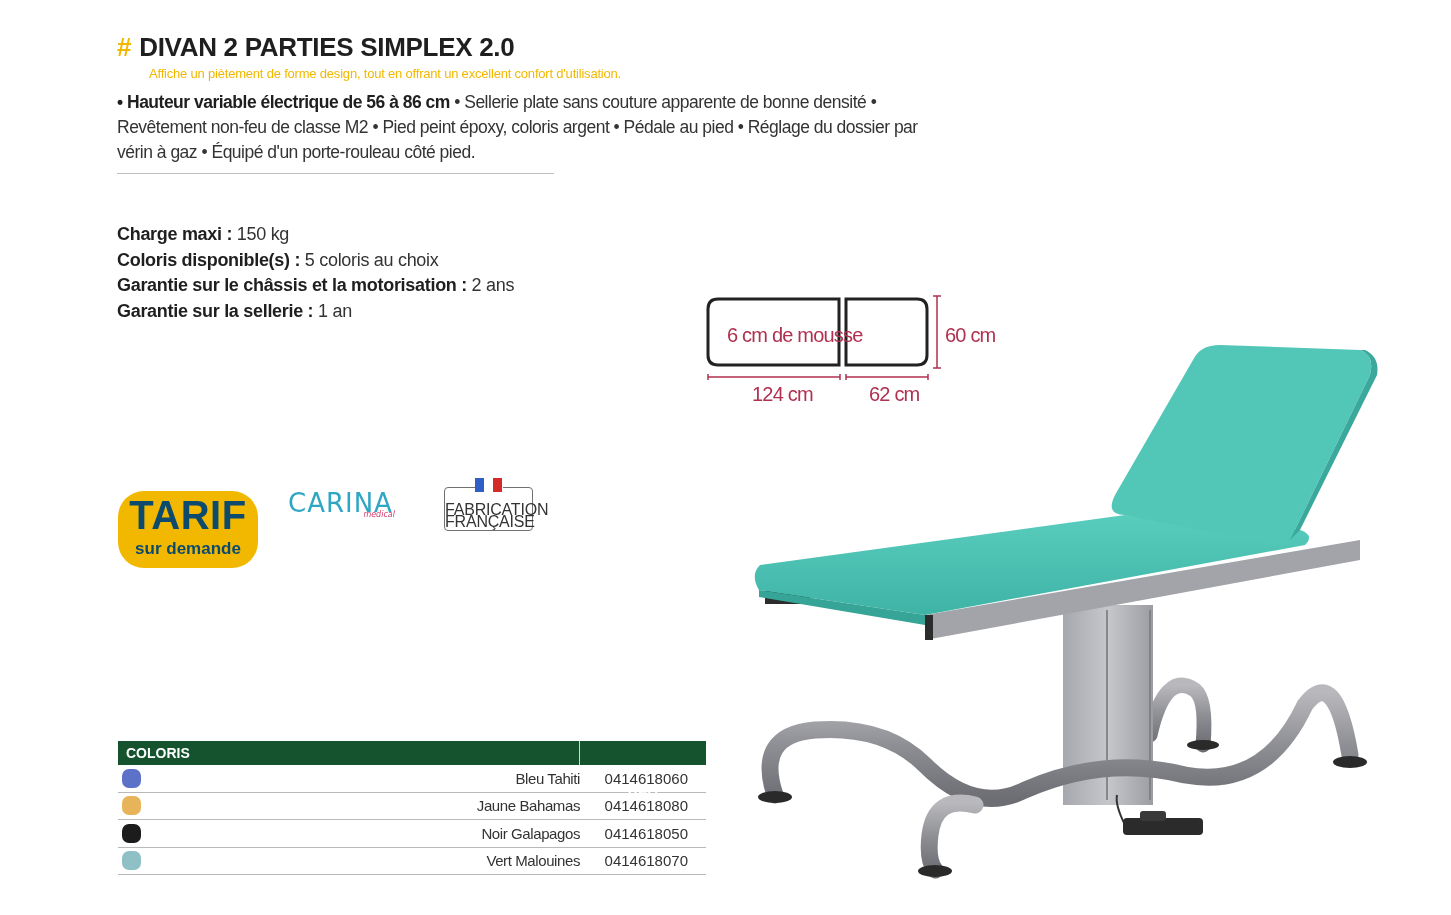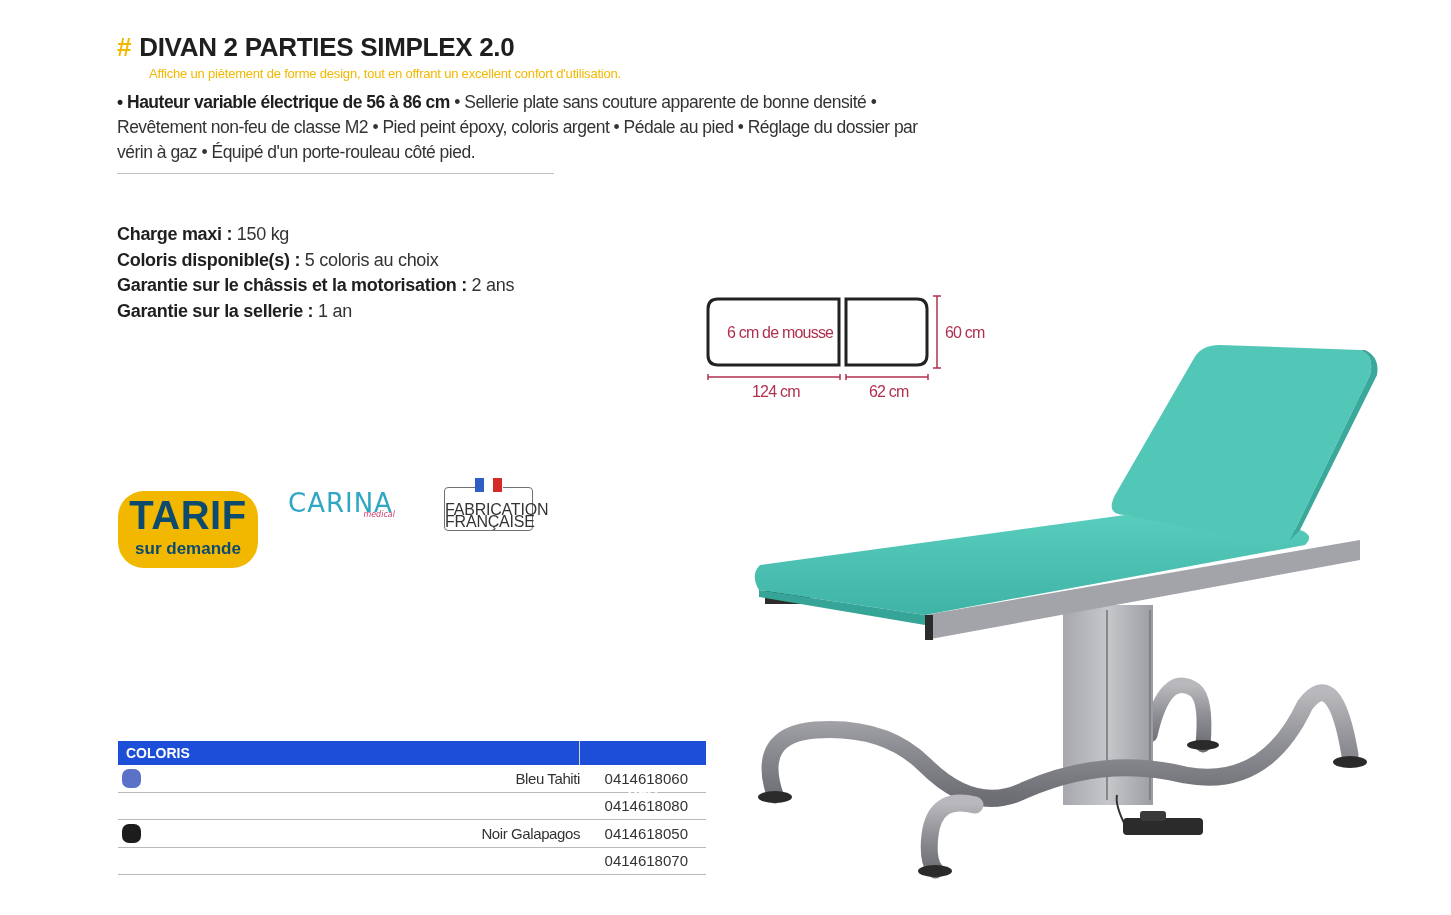--- a/index.html
+++ b/index.html
@@ -28,24 +28,24 @@
 
     .fab { position: absolute; left: 444px; top: 487px; width: 89px; height: 44px; border: 1.5px solid #707070; border-radius: 4px; background: #fff; text-align: center; }
     .fab .flag { position: absolute; left: 30px; top: -10px; width: 28px; height: 14px; display: flex; background: #fff; }
     .fab .flag span { display: block; width: 9px; height: 14px; }
     .fab .flag .b { background: #2f5fc4; }
     .fab .flag .w { background: #fff; }
     .fab .flag .r { background: #d42a2a; }
     .fab .txt { font-size: 16px; line-height: 12px; color: #333; margin-top: 16px; letter-spacing: -0.2px; }
 
     .diagram { position: absolute; left: 700px; top: 290px; width: 300px; height: 120px; }
-    .dim-label { position: absolute; font-size: 16px; color: #b0304f; letter-spacing: -0.8px; white-space: nowrap; font-family: "Liberation Sans", sans-serif; }
+    .dim-label { position: absolute; font-size: 20px; color: #b0304f; letter-spacing: -0.8px; white-space: nowrap; font-family: "Liberation Sans", sans-serif; }
 
     .table { position: absolute; left: 118px; top: 741px; width: 588px; }
-    .thead { display: flex; height: 24px; background: #1d4ed8; color: #fff; font-size: 14px; font-weight: bold; }
+    .thead { display: flex; height: 24px; background: #14532d; color: #fff; font-size: 14px; font-weight: bold; }
     .thead .c1 { width: 462px; padding-left: 8px; line-height: 24px; border-right: 1.5px solid #d0d8dc; }
     .thead .c2 { flex: 1; text-align: center; line-height: 24px; margin-top: 36px; }
     .trow { display: flex; height: 27.5px; border-bottom: 1.5px solid #b9b9b9; align-items: center; font-size: 15px; color: #333; letter-spacing: -0.4px; }
     .trow .c1 { width: 462px; display: flex; align-items: center; padding-left: 4px; justify-content: space-between; }
     .trow .c2 { flex: 1; text-align: right; padding-right: 18px; letter-spacing: 0; }
     .swatch { width: 19px; height: 19px; border-radius: 7px; margin-right: 3px; display: inline-block; }
 
     .product { position: absolute; left: 745px; top: 335px; width: 640px; height: 545px; }
   </style>
 </head>
@@ -162,25 +162,33 @@
     <div class="c2">RÉF.</div>
   </div>
   <div class="trow">
     <div class="c1">
         <span class="swatch" style="background:#5b72c8"></span>
         <span>Bleu Tahiti</span>
       </div>
     <div class="c2">0414618060</div>
   </div>
   <div class="trow">
+    <div class="c1">
+        <span class="swatch" style="background:#e8b45a"></span>
+        <span>Jaune Bahamas</span>
+      </div>
     <div class="c2">0414618080</div>
   </div>
   <div class="trow">
     <div class="c1">
         <span class="swatch" style="background:#1c1c1c"></span>
         <span>Noir Galapagos</span>
       </div>
     <div class="c2">0414618050</div>
   </div>
   <div class="trow">
+    <div class="c1">
+        <span class="swatch" style="background:#8fc0c6"></span>
+        <span>Vert Malouines</span>
+      </div>
     <div class="c2">0414618070</div>
   </div>
 </div>
 
 </body></html>

